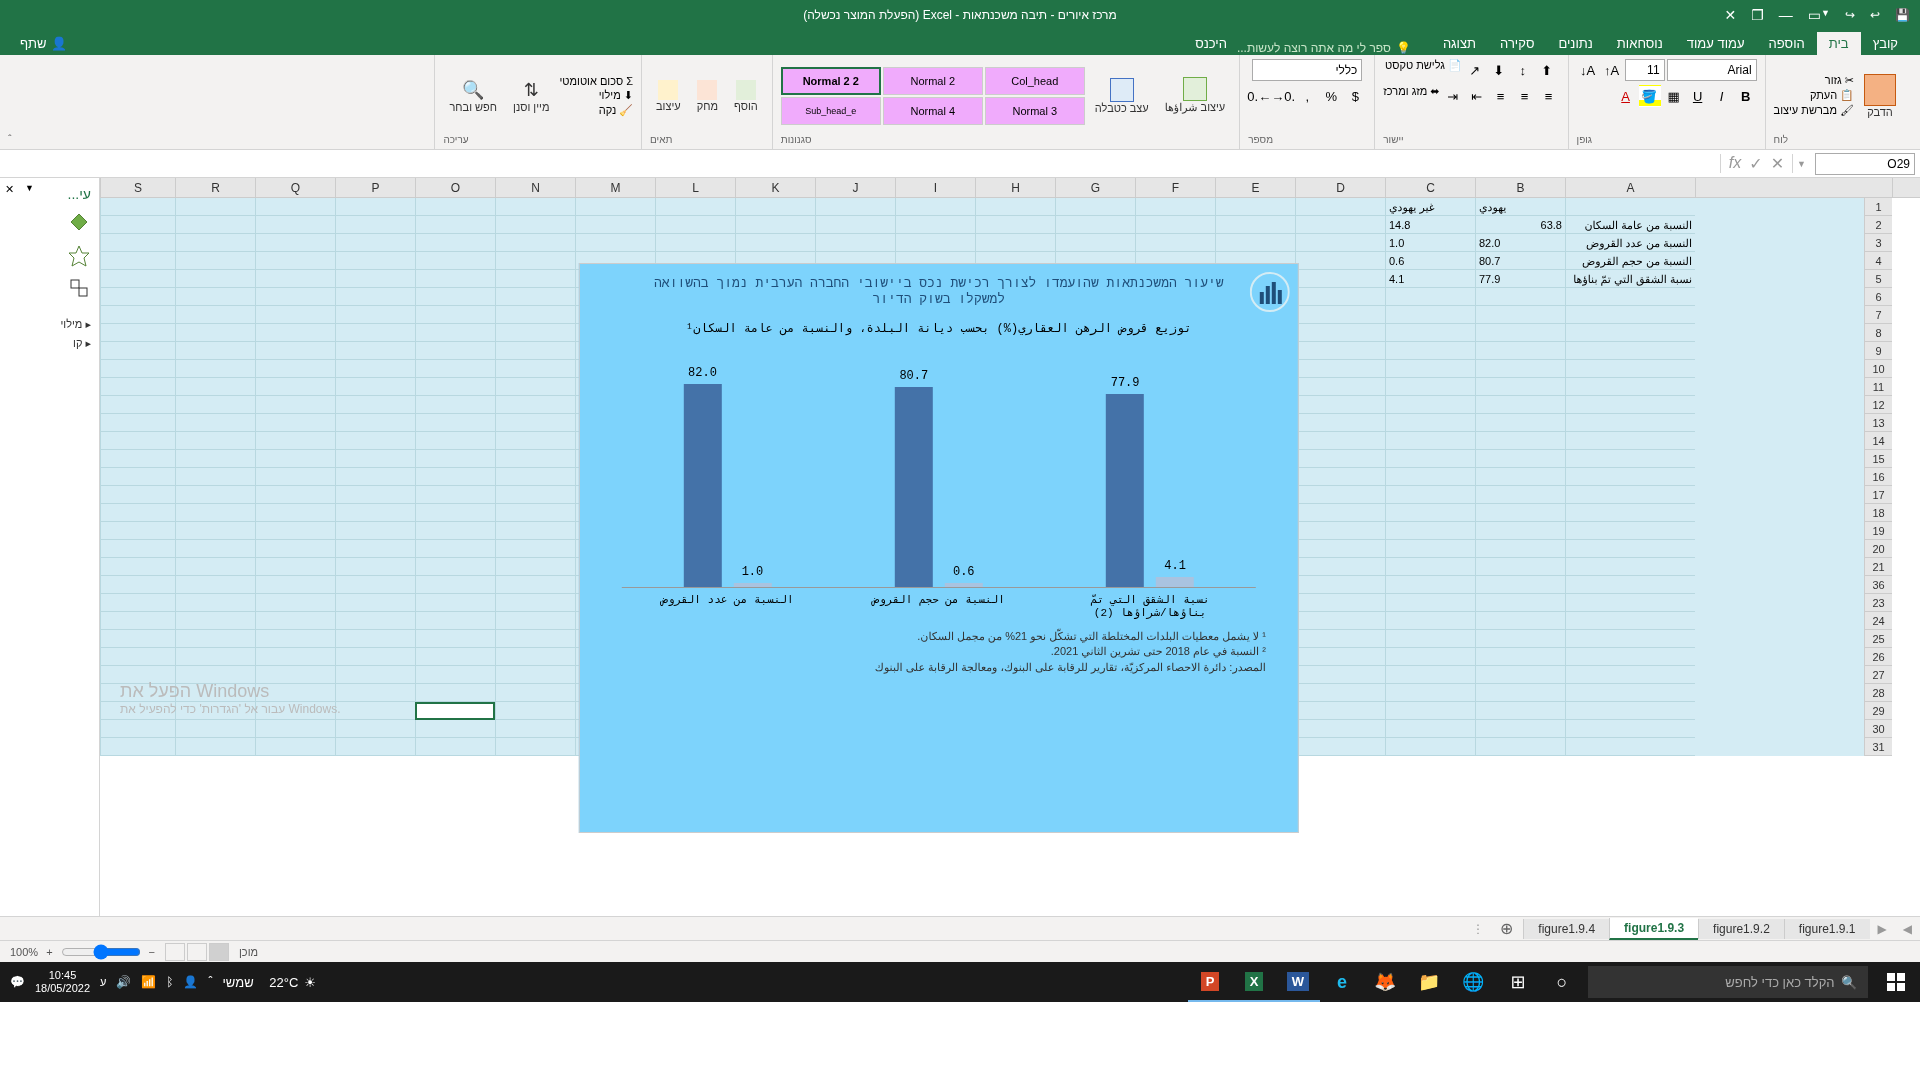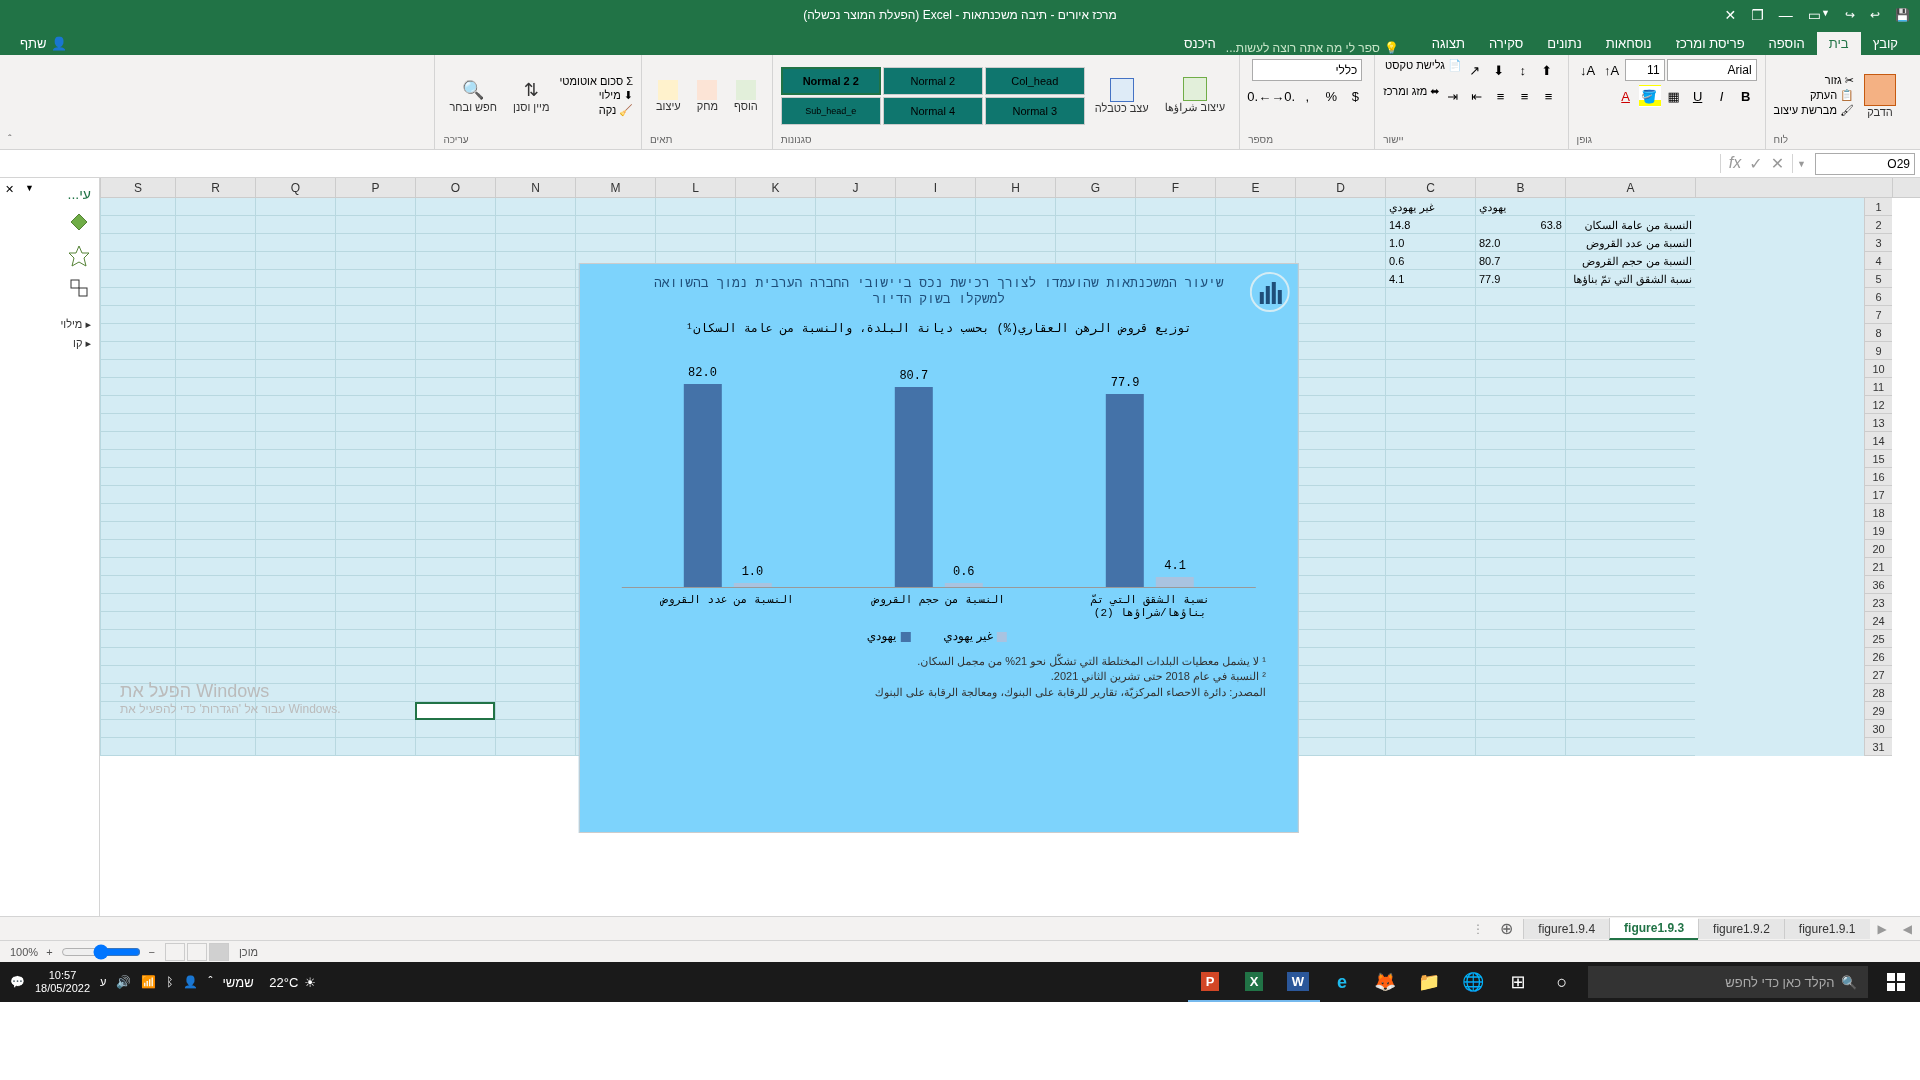--- a/index.html
+++ b/index.html
@@ -21,21 +21,21 @@
 .ribbon { background: #f3f2f1; height: 95px; border-bottom: 1px solid #d4d4d4; display: flex; align-items: stretch; padding: 0 10px; position: relative; }
 .ribbon-group { border-left: 1px solid #d4d4d4; padding: 4px 8px; display: flex; flex-direction: column; justify-content: space-between; position: relative; }
 .ribbon-group-label { font-size: 10px; color: #666; text-align: left; padding-top: 2px; }
 .ribbon-content { display: flex; align-items: center; gap: 4px; flex: 1; }
 .ribbon-btn { display: flex; flex-direction: column; align-items: center; font-size: 11px; color: #333; padding: 2px 6px; cursor: pointer; }
 .ribbon-small-btn { width: 22px; height: 22px; border: 1px solid transparent; display: inline-flex; align-items: center; justify-content: center; cursor: pointer; font-size: 13px; }
 .font-select { height: 22px; font-size: 12px; border: 1px solid #ababab; background: #fff; padding: 0 4px; }
 .font-select.name { width: 90px; }
 .font-select.size { width: 40px; }
 .styles-gallery { display: grid; grid-template-columns: repeat(3, 100px); grid-template-rows: repeat(2, 28px); gap: 2px; }
-.style-cell { border: 1px solid #ccc; background: #0f766e; display: flex; align-items: center; justify-content: center; font-size: 11px; cursor: pointer; }
+.style-cell { border: 1px solid #ccc; background: #f0abfc; display: flex; align-items: center; justify-content: center; font-size: 11px; cursor: pointer; }
 .style-cell.active { border: 2px solid #217346; font-weight: bold; }
 
 .formula-bar { height: 28px; background: #fff; border-bottom: 1px solid #d4d4d4; display: flex; align-items: center; }
 .name-box { width: 100px; height: 22px; border: 1px solid #ababab; margin: 0 5px; font-size: 12px; padding: 0 4px; background: #fff; }
 .fx-controls { display: flex; gap: 8px; padding: 0 8px; border-left: 1px solid #d4d4d4; border-right: 1px solid #d4d4d4; color: #999; }
 .formula-input { flex: 1; height: 22px; border: none; font-size: 12px; padding: 0 5px; }
 
 .sheet-area { display: flex; height: 738px; }
 .side-panel { width: 100px; background: #fff; border-right: 1px solid #d4d4d4; padding: 8px; font-size: 11px; position: relative; }
 .side-panel .close-x { position: absolute; top: 5px; left: 5px; cursor: pointer; }
@@ -115,21 +115,21 @@
     <span>—</span>
     <span>❐</span>
     <span>✕</span>
   </div>
 </div>
 
 <div class="menubar">
   <div class="tab">קובץ</div>
   <div class="tab active">בית</div>
   <div class="tab">הוספה</div>
-  <div class="tab">פריסת ומרכז</div>
+  <div class="tab">עמוד עמוד</div>
   <div class="tab">נוסחאות</div>
   <div class="tab">נתונים</div>
   <div class="tab">סקירה</div>
   <div class="tab">תצוגה</div>
   <div class="tell-me">💡 <span>ספר לי מה אתה רוצה לעשות...</span></div>
   <div class="signin">היכנס</div>
   <div class="share">👤 <span>שתף</span></div>
 </div>
 
 <div class="ribbon">
@@ -993,25 +993,20 @@
                     <div class="bar nonjewish" style="height: 10.1294px;">
                       <div class="bar-label">4.1</div>
                     </div>
                   </div>
                 </div>
               <div class="bar-categories" id="bar-cats">
                   <div class="bar-cat" style="direction: rtl;">النسبة من عدد القروض</div>
                   <div class="bar-cat" style="direction: rtl;">النسبة من حجم القروض</div>
                   <div class="bar-cat" style="direction: rtl;">نسبة الشقق التي تمّ بناؤها/شراؤها (2)</div>
                 </div>
-              <div class="chart-legend">
-                <span class="legend-swatch" style="background:#a9c3e0"></span><span>غير يهودي</span>
-                &nbsp;&nbsp;
-                <span class="legend-swatch" style="background:#4472a8"></span><span>يهودي</span>
-              </div>
               <div class="chart-footnotes">
                 <div>¹ لا يشمل معطيات البلدات المختلطة التي تشكّل نحو 21% من مجمل السكان.</div>
                 <div>² النسبة في عام 2018 حتى تشرين الثاني 2021.</div>
                 <div>المصدر: دائرة الاحصاء المركزيّة، تقارير للرقابة على البنوك، ومعالجة الرقابة على البنوك</div>
               </div>
             </div>
             <div class="activate-win">
               <div>הפעל את Windows</div>
               <div class="activate-win-sub">עבור אל 'הגדרות' כדי להפעיל את Windows.</div>
             </div>
@@ -1136,18 +1131,18 @@
     <div class="weather">
       ☀ <span>22°C</span>&nbsp;<span>שמשי</span>
     </div>
     <span>ˆ</span>
     <span>👤</span>
     <span>ᛒ</span>
     <span>📶</span>
     <span>🔊</span>
     <span style="font-size:11px">ע</span>
     <div class="clock">
-      <div>10:57</div>
+      <div>10:45</div>
       <div>18/05/2022</div>
     </div>
     <span>💬</span>
   </div>
 </div>
 
 </body></html>

